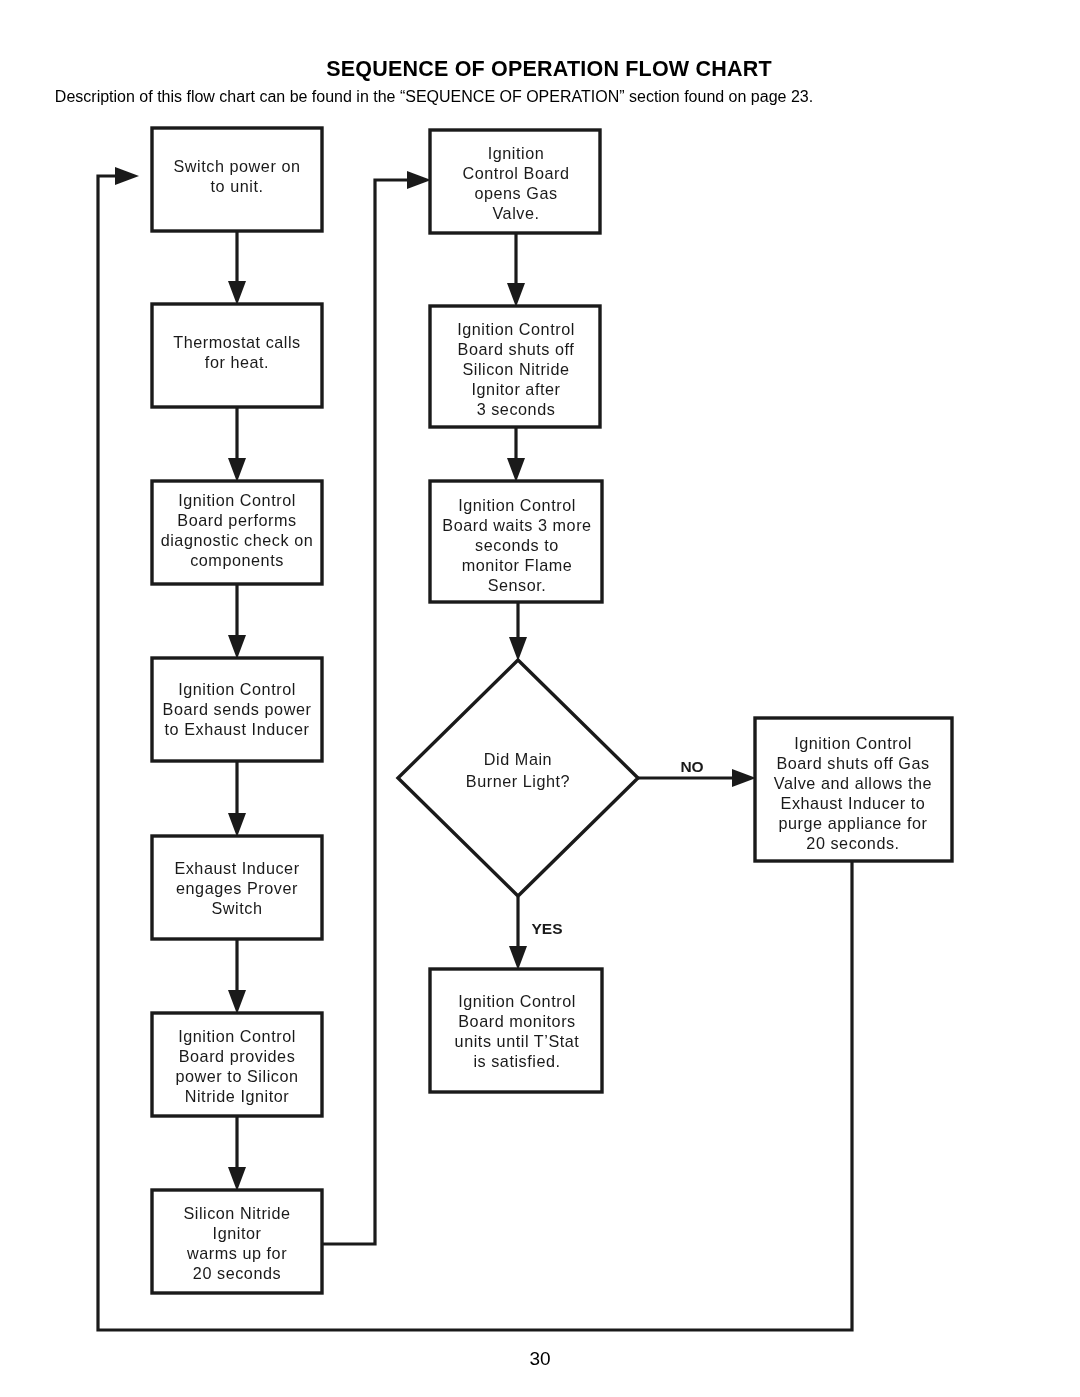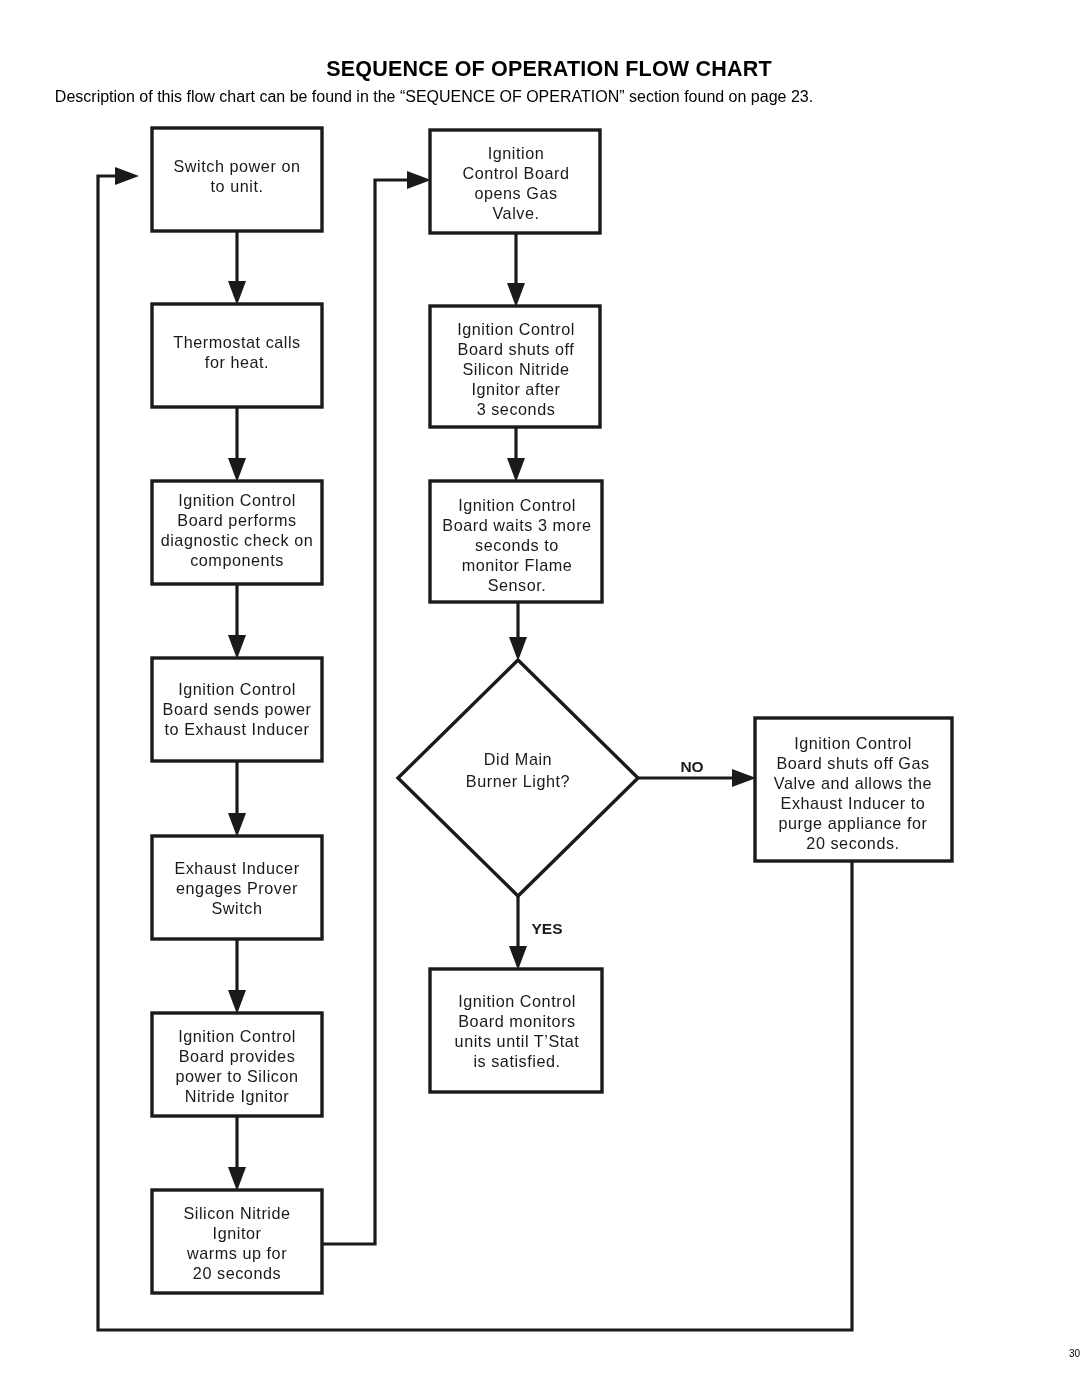--- a/index.html
+++ b/index.html
@@ -38,22 +38,22 @@
     width: 868px;
     text-align: center;
     font-size: 16px;
     font-weight: normal;
   }
   .page-number {
     position: absolute;
     left: 0;
     top: 1348px;
     width: 1080px;
-    text-align: right;
-    font-size: 10px;
+    text-align: center;
+    font-size: 19px;
   }
   svg.flow {
     position: absolute;
     left: 0;
     top: 0;
     width: 1080px;
     height: 1397px;
     display: block;
   }
   svg.flow .node-rect {

